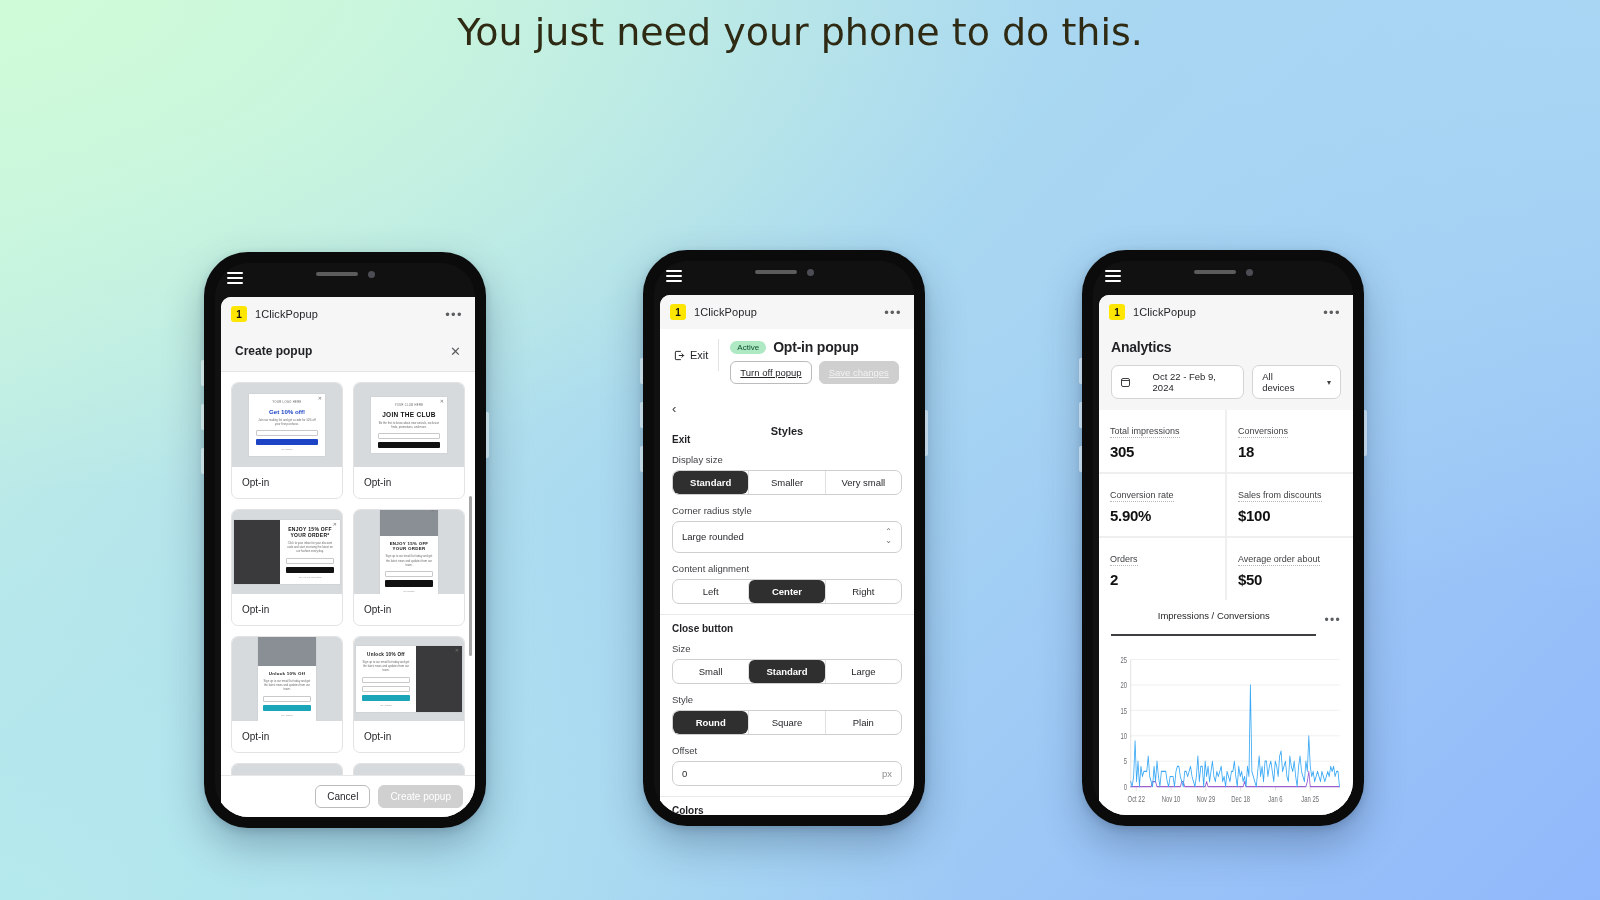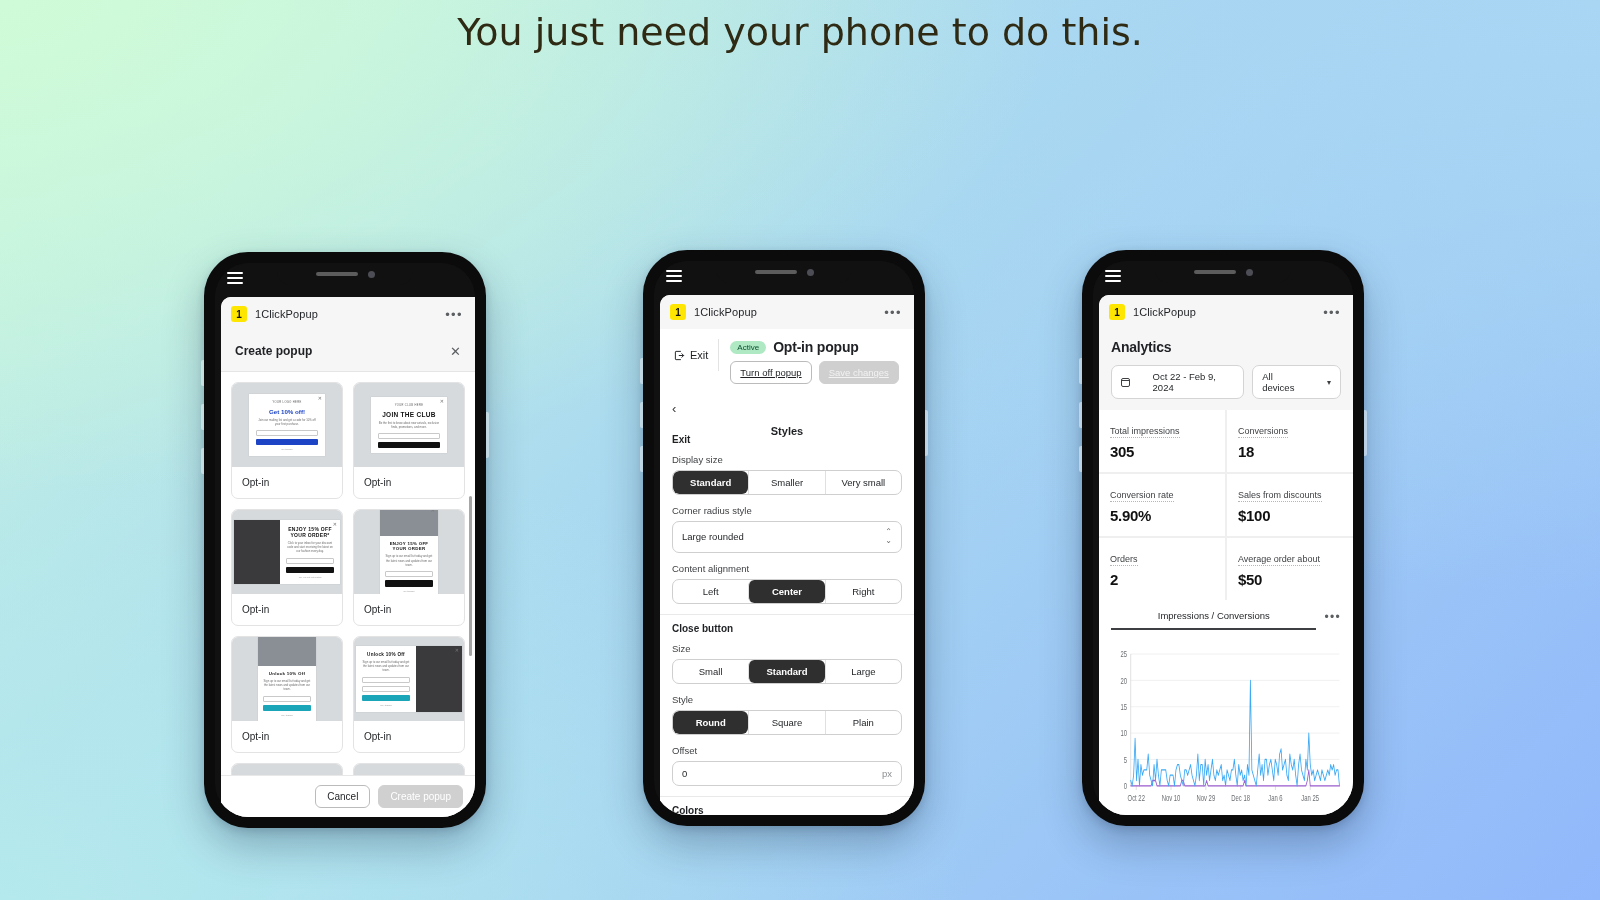--- a/index.html
+++ b/index.html
@@ -258,21 +258,21 @@
   .kpi-label {
     font-size: 9px; color: #3d3f42; margin-bottom: 5px;
     border-bottom: 1px dotted #b6b6b6; display: inline-block; padding-bottom: 1px;
   }
   .kpi-value { font-size: 15px; font-weight: 600; color: #111; letter-spacing: -.3px; }
 
   .chart-card { background: #fff; margin-top: 2px; flex: 1; display: flex; flex-direction: column; }
   .chart-tabs { display: flex; align-items: center; padding: 8px 12px 0; }
   .chart-tab {
     flex: 1; text-align: center; font-size: 9.5px; font-weight: 500; color: #1f2124;
-    padding-bottom: 7px; border-bottom: 2px solid #3d3f42;
+    padding-bottom: 13px; border-bottom: 2px solid #3d3f42;
   }
   .chart-dots { color: #5c5f62; font-size: 12px; letter-spacing: 1.3px; padding-left: 8px; padding-bottom: 6px; }
   .chart-wrap { flex: 1; padding: 10px 8px 4px 4px; }
 
   .axis-txt { font-size: 6.4px; fill: #6b6e72; font-family: "Liberation Sans", sans-serif; }
 </style>
 </head>
 <body>
 
 <div class="hero">

